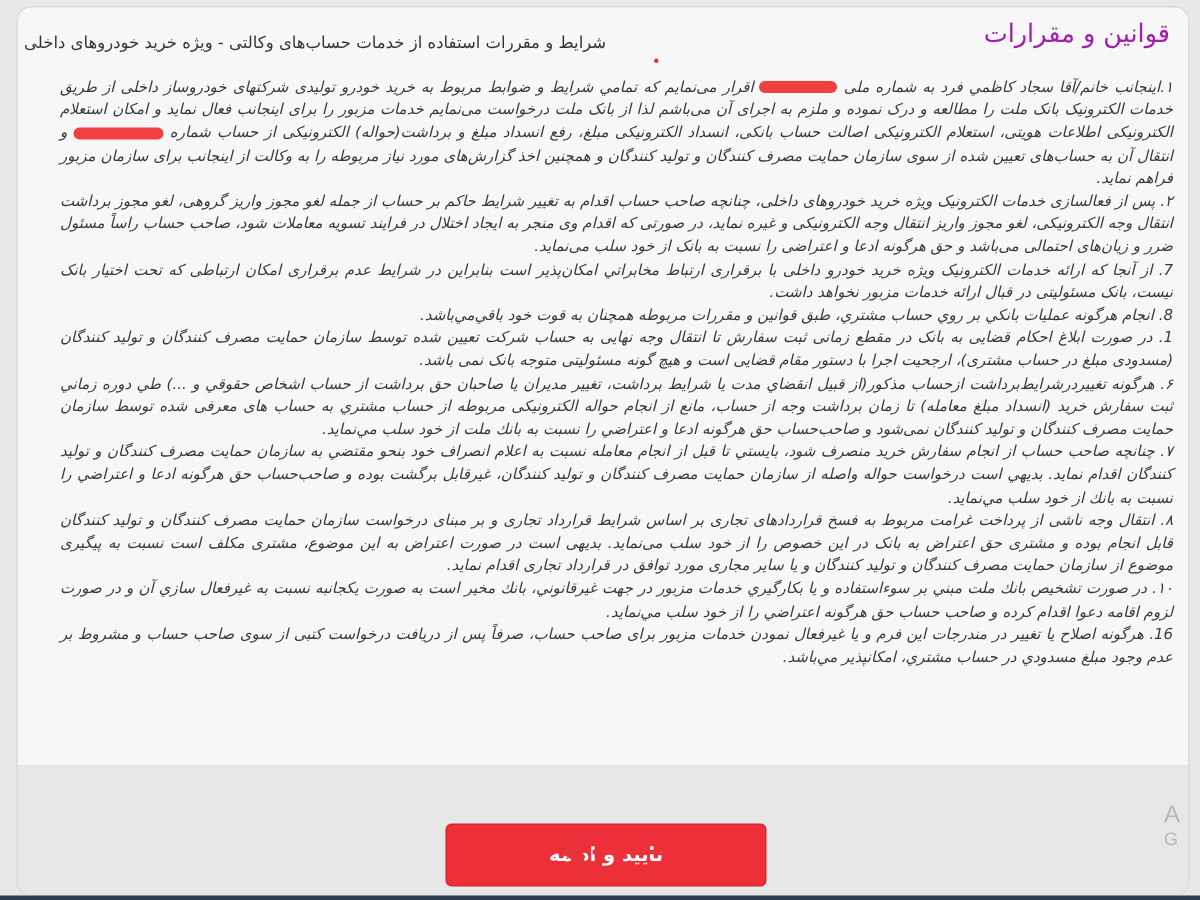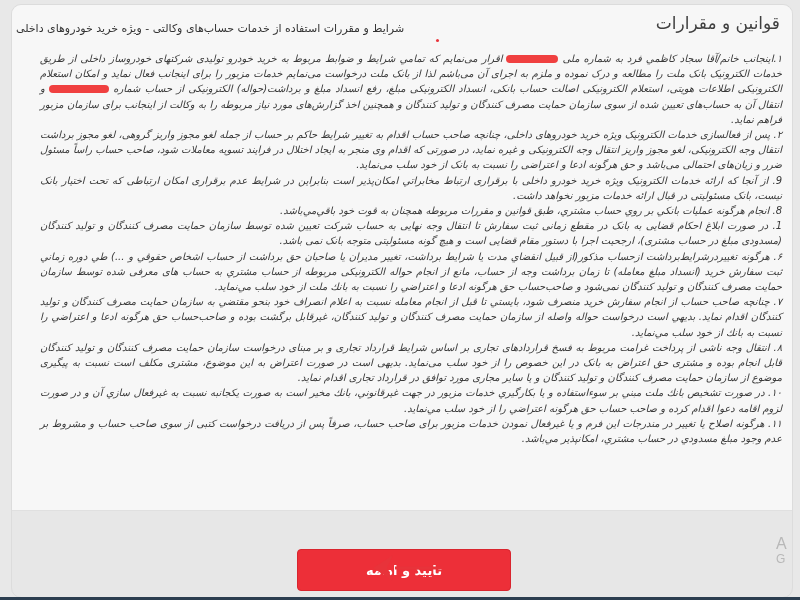--- a/index.html
+++ b/index.html
@@ -14,21 +14,21 @@
     border:1px solid #dcdcdc;
     overflow:hidden;
   }
   .content {
     position:absolute; left:0; top:0; width:780px; height:505px;
     background:#f7f7f7;
     border-bottom:1px solid #e0e0e0;
   }
   .page-heading {
     position:absolute; right:12px; top:8px;
-    color:#404040; font-size:17px; direction:rtl;margin-left:44px;
+    color:#a21caf; font-size:17px; direction:rtl;margin-left:44px;
   }
   .doc-title {
     position:absolute; left:4px; right:0; top:17px; text-align:left;
     font-size:11px; font-weight:normal; color:#333; direction:rtl;
   }
   .red-dot {
     position:absolute; left:424px; top:34px; width:3px; height:3px;
     background:#e8333a; border-radius:50%;
   }
   .terms {
@@ -72,28 +72,28 @@
 
     <div class="terms">
       <p>
         <span>۱.اینجانب خانم/آقا   سجاد کاظمي فرد   به شماره ملی </span>
         <span class="redact" style="width:52px"></span>
         <span> اقرار می‌نمایم که تمامي شرایط و ضوابط مربوط به خرید خودرو تولیدی شرکتهای خودروساز داخلی از طریق خدمات الکترونیک بانک ملت را مطالعه و درک نموده و ملزم به اجرای آن می‌باشم لذا از بانک ملت درخواست می‌نمایم خدمات مزبور را برای اینجانب فعال نماید و امکان استعلام الکترونیکی اطلاعات هویتی، استعلام الکترونیکی اصالت حساب بانکی، انسداد الکترونیکی مبلغ، رفع انسداد مبلغ و برداشت(حواله) الکترونیکی از حساب شماره </span>
         <span class="redact" style="width:60px"></span>
         <span> و انتقال آن به حساب‌های تعیین شده از سوی سازمان حمایت مصرف کنندگان و تولید کنندگان و همچنین اخذ گزارش‌های مورد نیاز مربوطه را به وکالت از اینجانب برای سازمان مزبور فراهم نماید.</span>
       </p>
       <p>۲. پس از فعالسازی خدمات الکترونیک ویژه خرید خودروهای داخلی، چنانچه صاحب حساب اقدام به تغییر شرایط حاکم بر حساب از جمله لغو مجوز واریز گروهی، لغو مجوز برداشت انتقال وجه الکترونیکی، لغو مجوز واریز انتقال وجه الکترونیکی و غیره نماید، در صورتی که اقدام وی منجر به ایجاد اختلال در فرایند تسویه معاملات شود، صاحب حساب راساً مسئول ضرر و زیان‌های احتمالی می‌باشد و حق هرگونه ادعا و اعتراضی را نسبت به بانک از خود سلب می‌نماید.</p>
-      <p>9. از آنجا که ارائه خدمات الکترونیک ویژه خرید خودرو داخلی با برقراری ارتباط مخابراتي امکان‌پذیر است بنابراین در شرایط عدم برقراری امکان ارتباطی که تحت اختیار بانک نیست، بانک مسئولیتی در قبال ارائه خدمات مزبور نخواهد داشت.</p>
+      <p>7. از آنجا که ارائه خدمات الکترونیک ویژه خرید خودرو داخلی با برقراری ارتباط مخابراتي امکان‌پذیر است بنابراین در شرایط عدم برقراری امکان ارتباطی که تحت اختیار بانک نیست، بانک مسئولیتی در قبال ارائه خدمات مزبور نخواهد داشت.</p>
       <p>8. انجام هرگونه عملیات بانکي بر روي حساب مشتري، طبق قوانین و مقررات مربوطه همچنان به قوت خود باقي‌مي‌باشد.</p>
       <p>1. در صورت ابلاغ احکام قضایی به بانک در مقطع زمانی ثبت سفارش تا انتقال وجه نهایی به حساب شرکت تعیین شده توسط سازمان حمایت مصرف کنندگان و تولید کنندگان (مسدودی مبلغ در حساب مشتری)، ارجحیت اجرا با دستور مقام قضایی است و هیچ گونه مسئولیتی متوجه بانک نمی باشد.</p>
       <p>۶. هرگونه تغییردرشرایط‌برداشت ازحساب مذکور(از قبیل انقضاي مدت یا شرایط برداشت، تغییر مدیران یا صاحبان حق برداشت از حساب اشخاص حقوقي و ...) طي دوره زماني ثبت سفارش خرید (انسداد مبلغ معامله) تا زمان برداشت وجه از حساب، مانع از انجام حواله الکترونیکی مربوطه از حساب مشتري به حساب های معرفی شده توسط سازمان حمایت مصرف کنندگان و تولید کنندگان نمی‌شود و صاحب‌حساب حق هرگونه ادعا و اعتراضي را نسبت به بانك ملت از خود سلب مي‌نماید.</p>
       <p>۷. چنانچه صاحب حساب از انجام سفارش خرید منصرف شود، بایستي تا قبل از انجام معامله نسبت به اعلام انصراف خود بنحو مقتضي به سازمان حمایت مصرف کنندگان و تولید کنندگان اقدام نماید. بدیهي است درخواست حواله واصله از سازمان حمایت مصرف کنندگان و تولید کنندگان، غیرقابل برگشت بوده و صاحب‌حساب حق هرگونه ادعا و اعتراضي را نسبت به بانك از خود سلب مي‌نماید.</p>
       <p>۸. انتقال وجه ناشی از پرداخت غرامت مربوط به فسخ قراردادهای تجاری بر اساس شرایط قرارداد تجاری و بر مبنای درخواست سازمان حمایت مصرف کنندگان و تولید کنندگان قابل انجام بوده و مشتری حق اعتراض به بانک در این خصوص را از خود سلب می‌نماید. بدیهی است در صورت اعتراض به این موضوع، مشتری مکلف است نسبت به پیگیری موضوع از سازمان حمایت مصرف کنندگان و تولید کنندگان و یا سایر مجاری مورد توافق در قرارداد تجاری اقدام نماید.</p>
       <p>۱۰. در صورت تشخیص بانك ملت مبني بر سوءاستفاده و یا بکارگیري خدمات مزبور در جهت غیرقانوني، بانك مخیر است به صورت یکجانبه نسبت به غیرفعال سازي آن و در صورت لزوم اقامه دعوا اقدام کرده و صاحب حساب حق هرگونه اعتراضي را از خود سلب مي‌نماید.</p>
-      <p>۱۱. هرگونه اصلاح یا تغییر در مندرجات این فرم و یا غیرفعال نمودن خدمات مزبور برای صاحب حساب، صرفاً پس از دریافت درخواست کتبی از سوی صاحب حساب و مشروط بر عدم وجود مبلغ مسدودي در حساب مشتري، امکانپذیر مي‌باشد.</p>
+      <p>16. هرگونه اصلاح یا تغییر در مندرجات این فرم و یا غیرفعال نمودن خدمات مزبور برای صاحب حساب، صرفاً پس از دریافت درخواست کتبی از سوی صاحب حساب و مشروط بر عدم وجود مبلغ مسدودي در حساب مشتري، امکانپذیر مي‌باشد.</p>
     </div>
   </div>
 
   <div class="footer">
     <div class="confirm-button">تایید و ادامه</div>
     <svg class="arrow" width="70" height="30" viewBox="0 0 70 30">
       <line x1="22" y1="15" x2="68" y2="15" stroke="#e8333a" stroke-width="3"></line>
       <path d="M0 15 L20 2 L14 15 L20 28 Z" fill="#e8333a"></path>
     </svg>
   </div>

